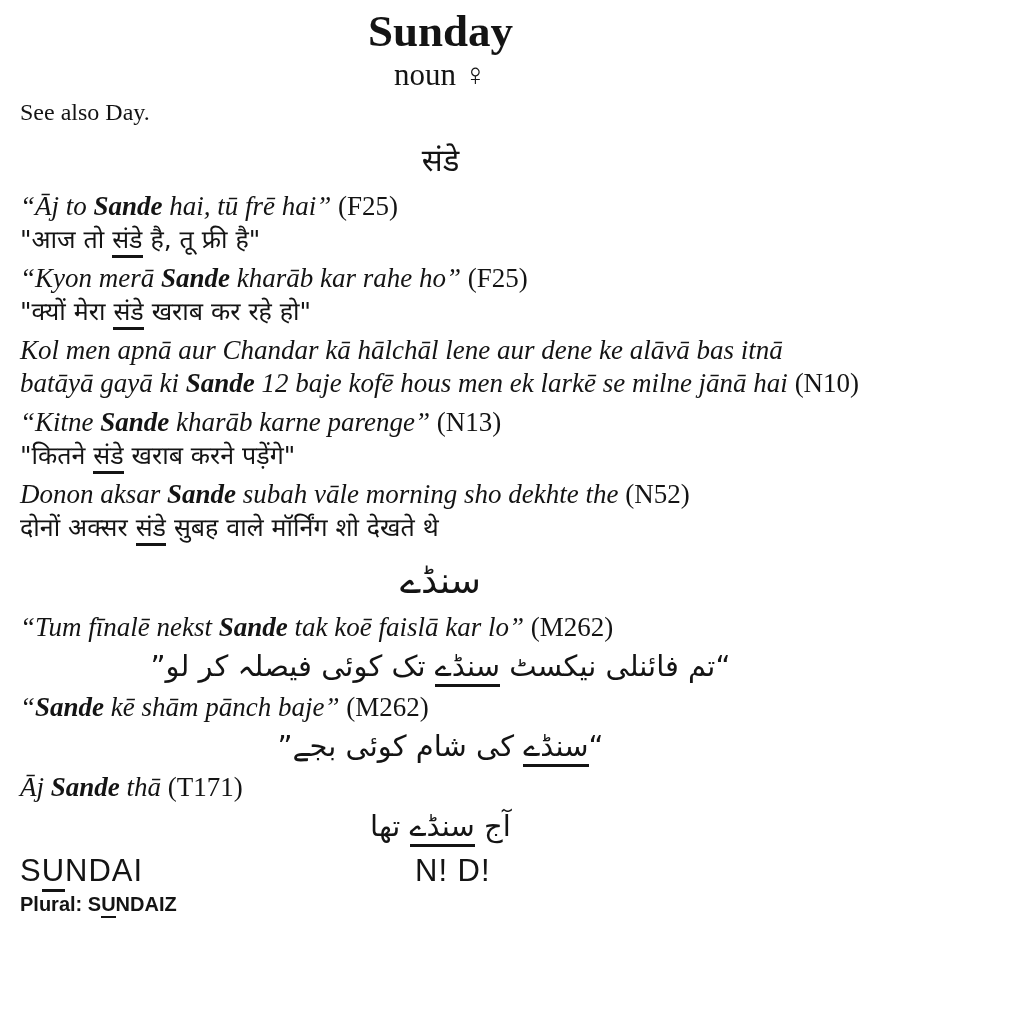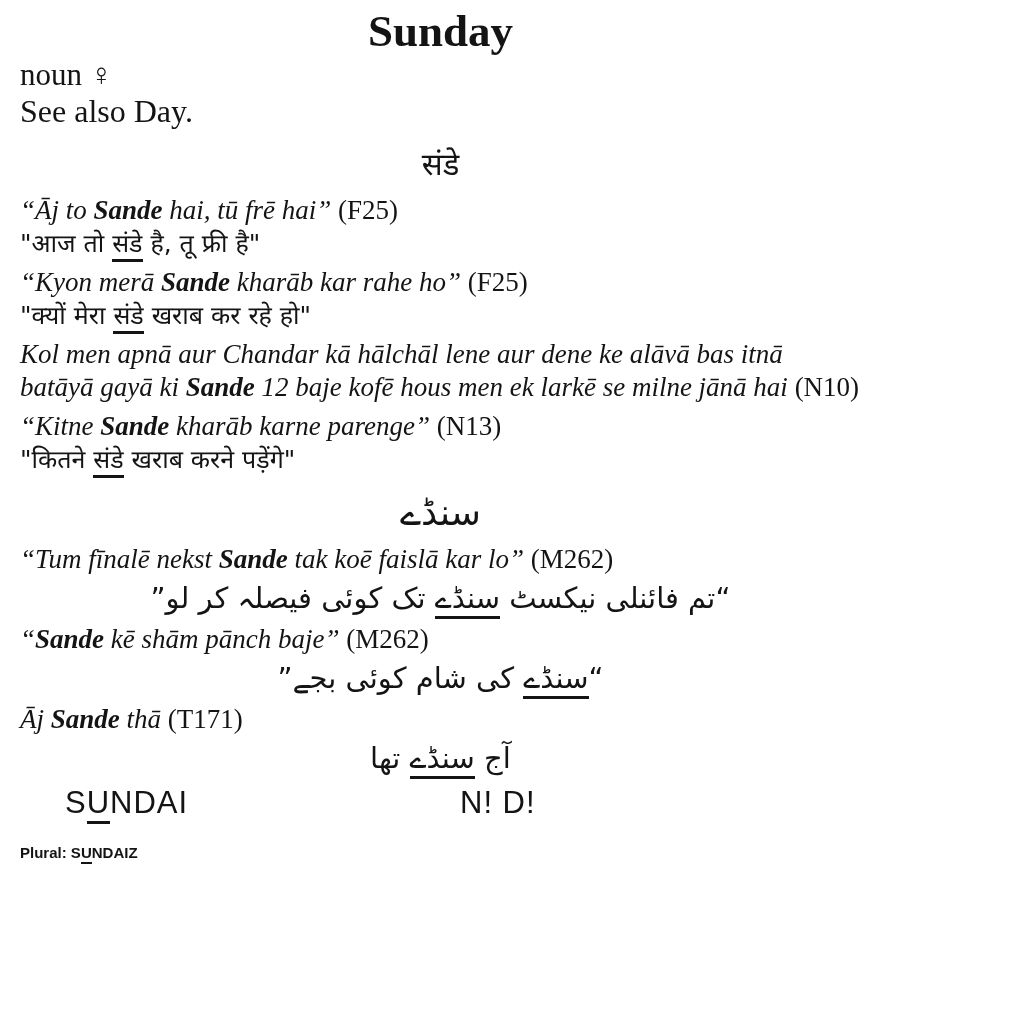--- a/index.html
+++ b/index.html
@@ -12,24 +12,25 @@
   }
   .page { width: 881px; height: 1017px; padding: 6px 20px 0 20px; position: relative; }
 
   .title {
     text-align: center;
     font-size: 45px; font-weight: bold;
     font-family: "Liberation Serif", serif;
     line-height: 1.15;
   }
   .pos-line {
+    text-align: center;
     font-size: 31px; line-height: 1.1;
   }
   .gender { font-size: 31px; }
-  .see-also { font-size: 32px; margin-top: 1px; }
+  .see-also { font-size: 24px; margin-top: 7px; }
   .hw-hindi {
     text-align: center; font-size: 31px;
     font-family: "DejaVu Sans", sans-serif;
     margin: 12px 0 10px 0;
   }
 
   .ex { margin-bottom: 6px; }
   .ex p { margin: 0; line-height: 33px; }
   .latin { font-size: 27px; font-style: italic; }
   .latin b { font-weight: bold; }
@@ -50,29 +51,28 @@
     direction: rtl; text-align: center;
     font-size: 29px; line-height: 40px;
     font-family: "DejaVu Sans", sans-serif;
     margin-top: 6px !important;
   }
   .ex-urdu { margin-bottom: 8px; }
 
   .gloss-row {
     position: relative; margin-top: 10px; height: 36px;
     font-family: "Liberation Sans", sans-serif;
-    margin-left: 45px;
   }
   .gloss-main { position: absolute; left: 0; top: 0; font-size: 31px; letter-spacing: 1px; }
   .gloss-notation { position: absolute; left: 395px; top: 0; font-size: 31px; letter-spacing: 1px; }
   .u-letter { border-bottom: 3px solid #141414; padding-bottom: 1px; }
   .u-letter-sm { border-bottom: 2px solid #141414; padding-bottom: 1px; }
   .plural-line {
     font-family: "Liberation Sans", sans-serif;
-    font-size: 15px; font-weight: 600; margin-top: 23px;
+    font-size: 20px; font-weight: 600; margin-top: 4px;
   }
 </style>
 </head>
 <body>
 
 <div class="page">
 
   <h1 class="title">Sunday</h1>
 
   <p class="pos-line"><span>noun</span> <span class="gender">♀</span></p>
@@ -93,20 +93,24 @@
 
   <div class="ex">
     <p class="latin"><span>Kol men apnā aur Chandar kā hālchāl lene aur dene ke alāvā bas itnā batāyā gayā ki </span><b>Sande</b><span> 12 baje kofē hous men ek larkē se milne jānā hai</span><span class="ref"> (N10)</span></p>
   </div>
 
   <div class="ex">
     <p class="latin"><span>“Kitne </span><b>Sande</b><span> kharāb karne parenge”</span><span class="ref"> (N13)</span></p>
     <p class="trans"><span>"कितने </span><span class="uw">संडे</span><span> खराब करने पड़ेंगे"</span></p>
   </div>
 
+  <div class="ex">
+    <p class="latin"><span>Donon aksar </span><b>Sande</b><span> subah vāle morning sho dekhte the</span><span class="ref"> (N52)</span></p>
+    <p class="trans"><span>दोनों अक्सर </span><span class="uw">संडे</span><span> सुबह वाले मॉर्निंग शो देखते थे</span></p>
+  </div>
 
   <p class="hw-urdu">سنڈے</p>
 
   <div class="ex ex-urdu">
     <p class="latin"><span>“Tum fīnalē nekst </span><b>Sande</b><span> tak koē faislā kar lo”</span><span class="ref"> (M262)</span></p>
     <p class="trans trans-urdu" dir="rtl"><span>“تم فائنلی نیکسٹ </span><span class="uw">سنڈے</span><span> تک کوئی فیصلہ کر لو”</span></p>
   </div>
 
   <div class="ex ex-urdu">
     <p class="latin"><span>“</span><b>Sande</b><span> kē shām pānch baje”</span><span class="ref"> (M262)</span></p>

